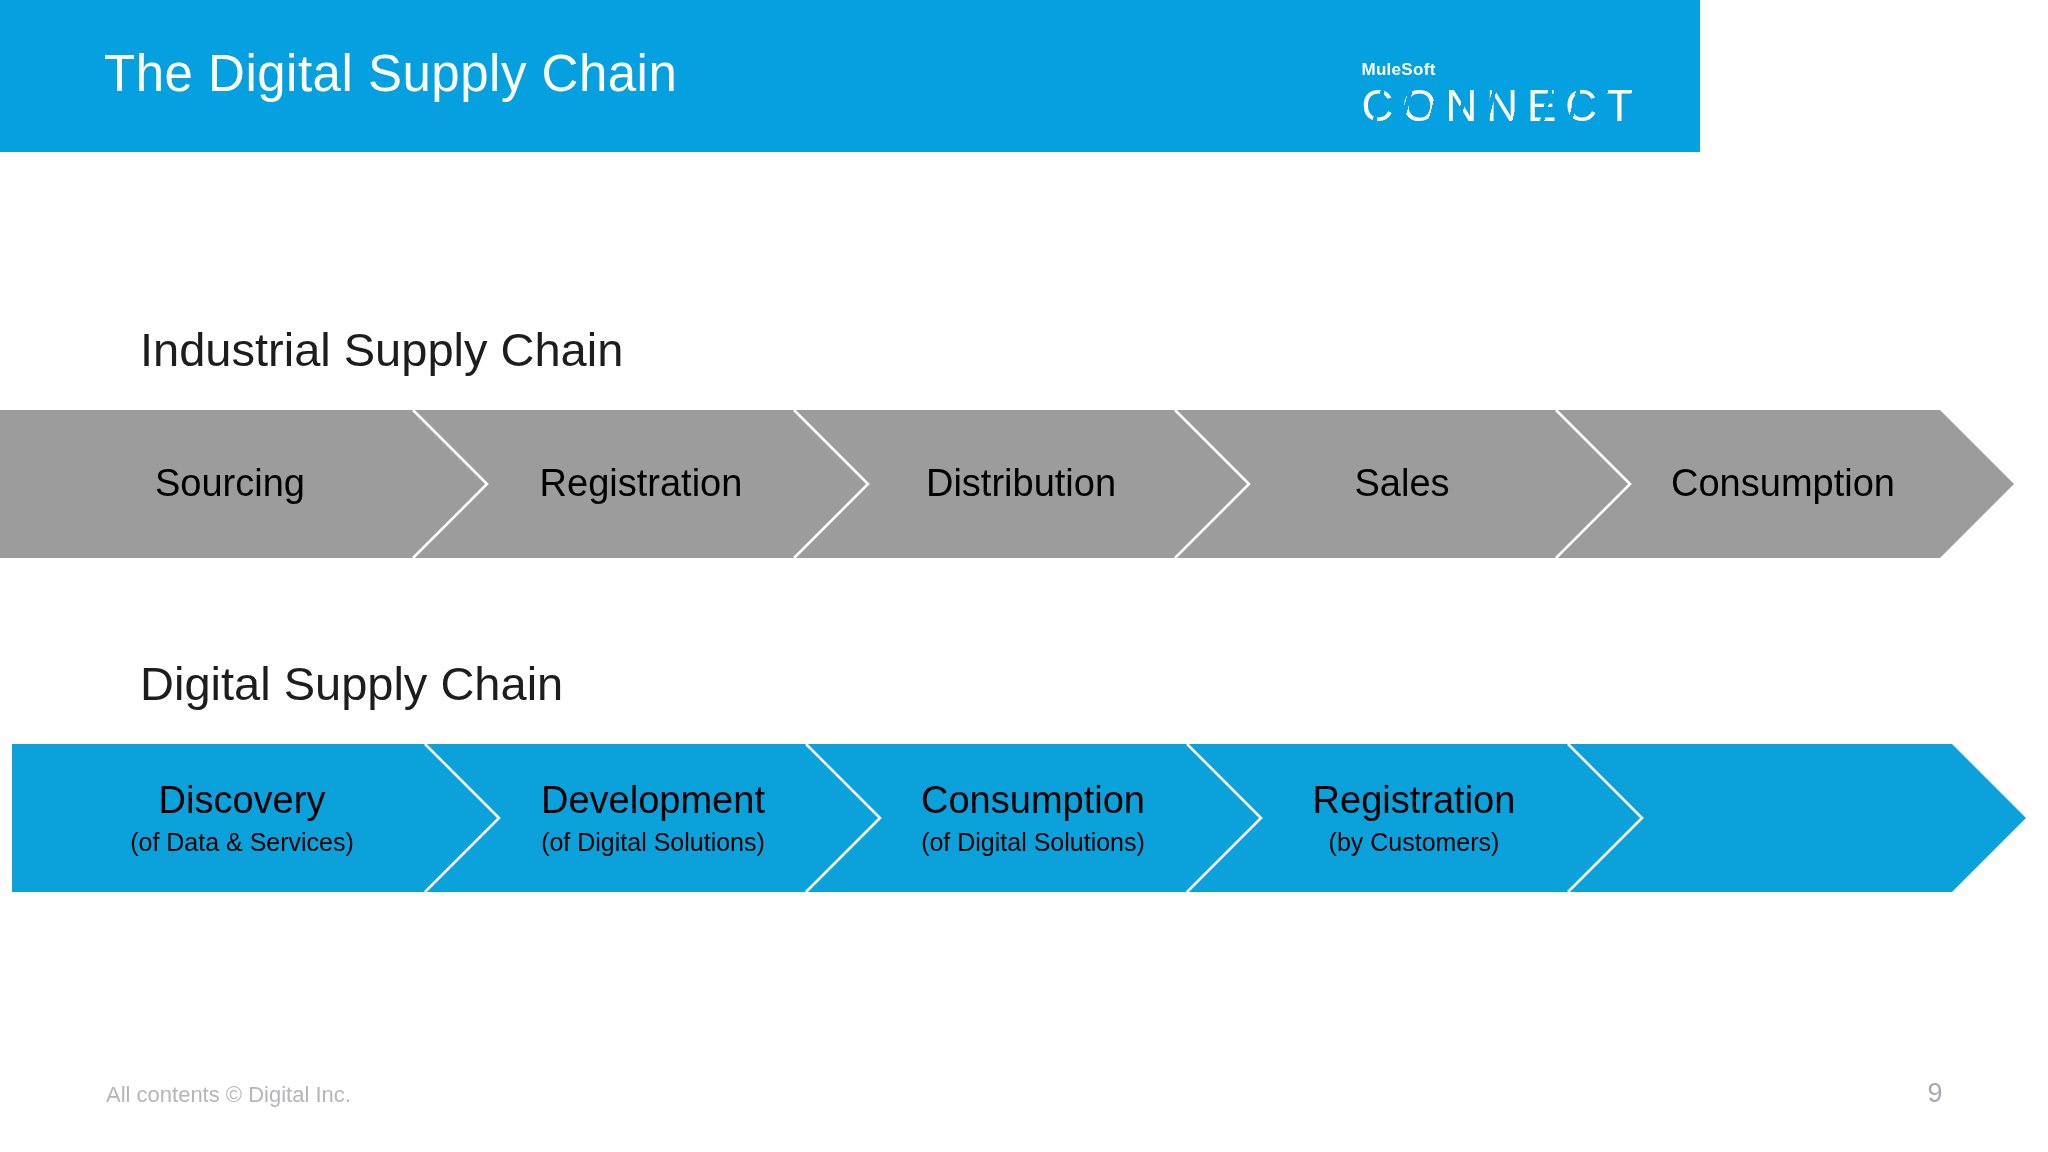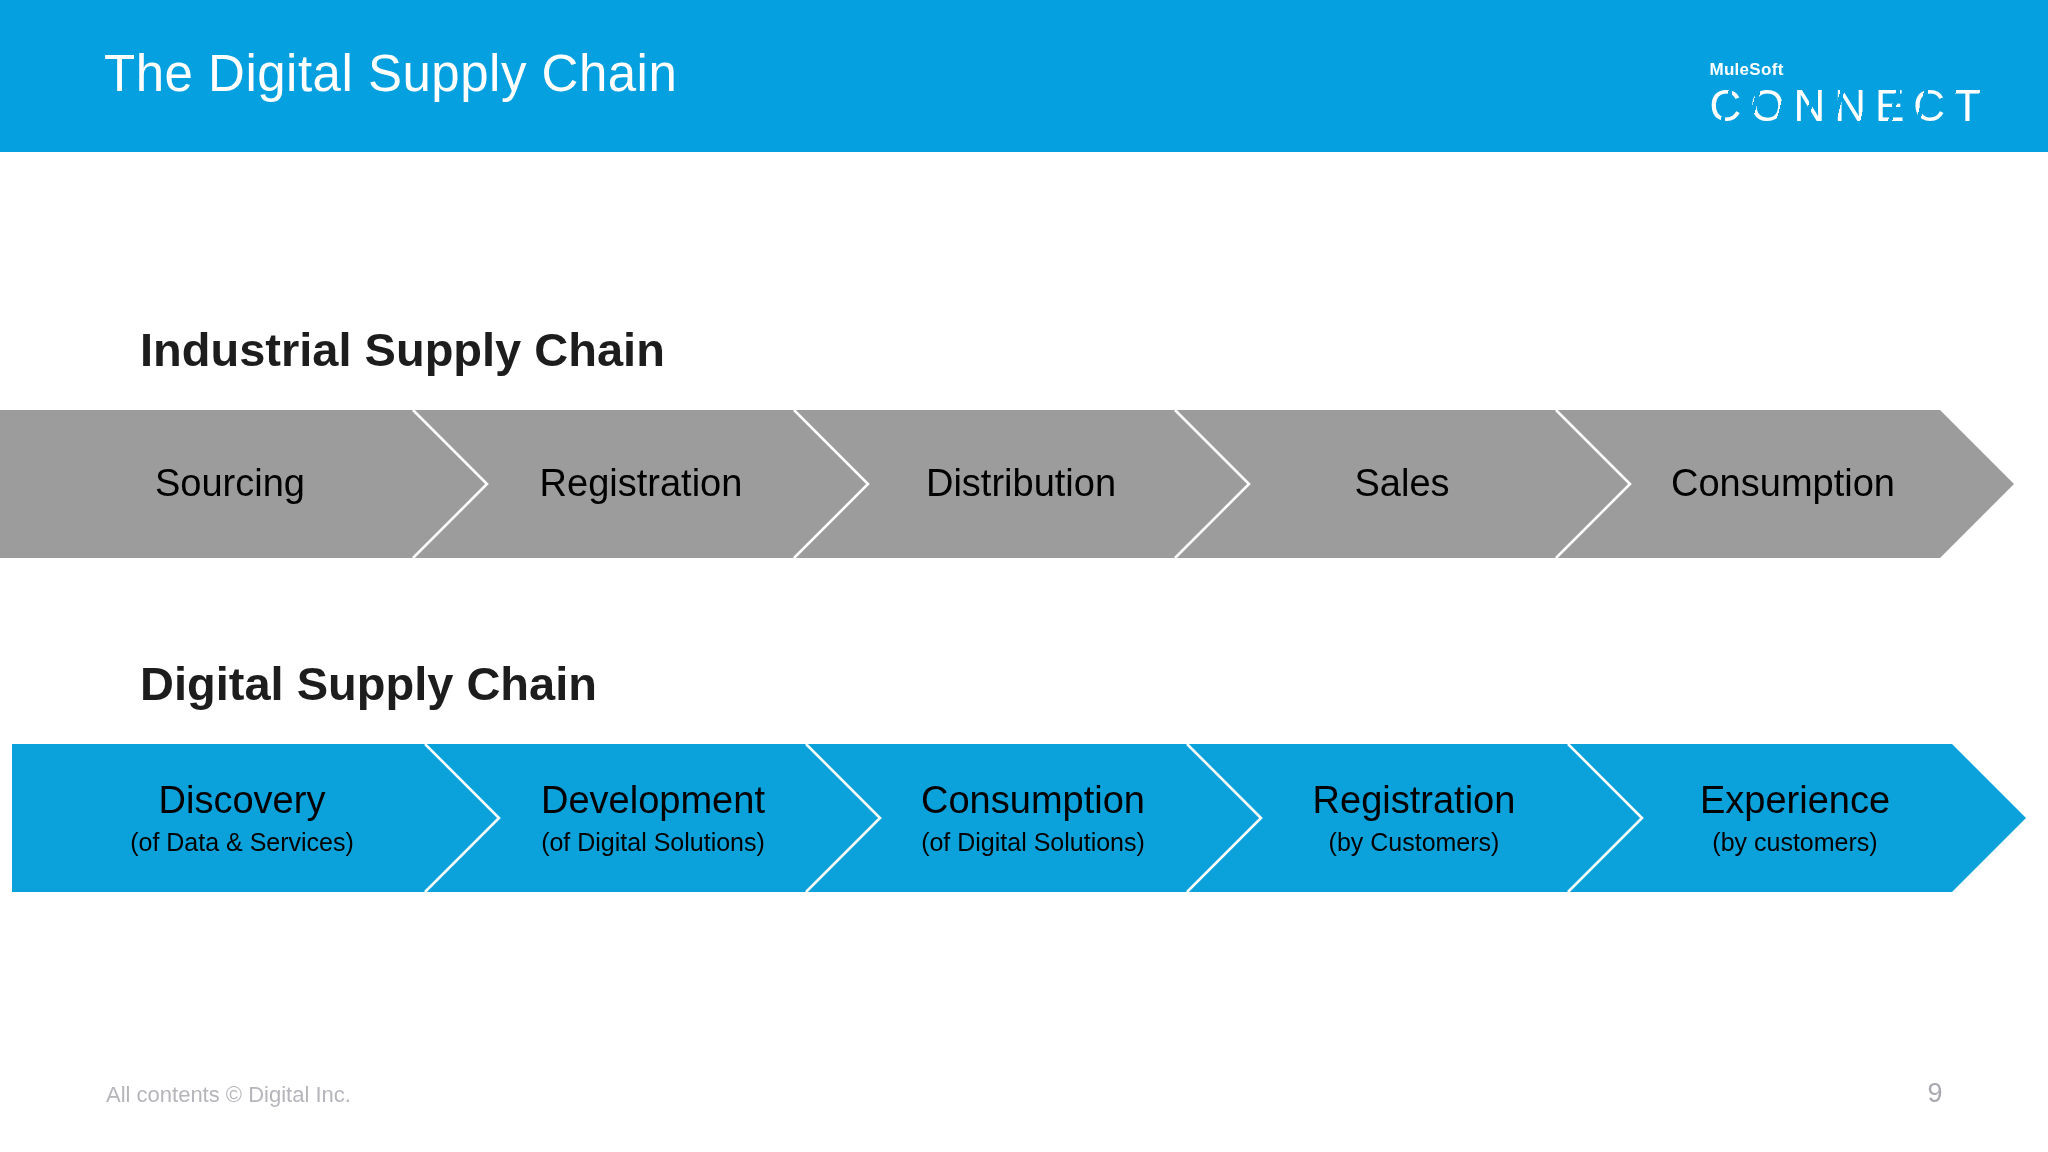--- a/index.html
+++ b/index.html
@@ -7,21 +7,21 @@
     width: 2048px; height: 1152px;
     background: #ffffff;
     position: relative;
     overflow: hidden;
     font-family: "Liberation Sans", "DejaVu Sans", sans-serif;
   }
 
   
   .header {
     position: absolute; left: 0; top: 0;
-    width: 2048px; height: 152px;
+    width: 1700px; height: 152px;
     background: #04a0e0;
   }
   .header-title {
     position: absolute; left: 104px; top: 50%;
     transform: translateY(-54%);
     color: #ffffff;
     font-size: 51px;
     font-weight: 400;
     letter-spacing: 0.5px;
     white-space: nowrap;
@@ -55,21 +55,21 @@
       rgba(4,160,224,0) 0px, rgba(4,160,224,0) 23px,
       #04a0e0 23px, #04a0e0 27px);
     pointer-events: none;
   }
 
   
   .section-heading {
     position: absolute; left: 140px;
     color: #1d1d1d;
     font-size: 47px;
-    font-weight: 700;
+    font-weight: 400;
     white-space: nowrap;
   }
   .heading-industrial { top: 322px; }
   .heading-digital   { top: 656px; }
 
   
   .band {
     position: absolute; left: 0;
     width: 2048px; height: 148px;
     clip-path: polygon(0 0, 1940px 0, 2014px 74px, 1940px 148px, 0 148px);
@@ -178,20 +178,16 @@
     <span class="step-sub">(of Digital Solutions)</span>
   </div>
   <div class="step c3">
     <span class="step-label">Consumption</span>
     <span class="step-sub">(of Digital Solutions)</span>
   </div>
   <div class="step c4">
     <span class="step-label">Registration</span>
     <span class="step-sub">(by Customers)</span>
   </div>
-  <div class="step c5">
-    <span class="step-label">Experience</span>
-    <span class="step-sub">(by customers)</span>
-  </div>
 </div>
 
 <div class="footer-copyright">All contents © Digital Inc.</div>
 <div class="footer-page">9</div>
 
 </body></html>

